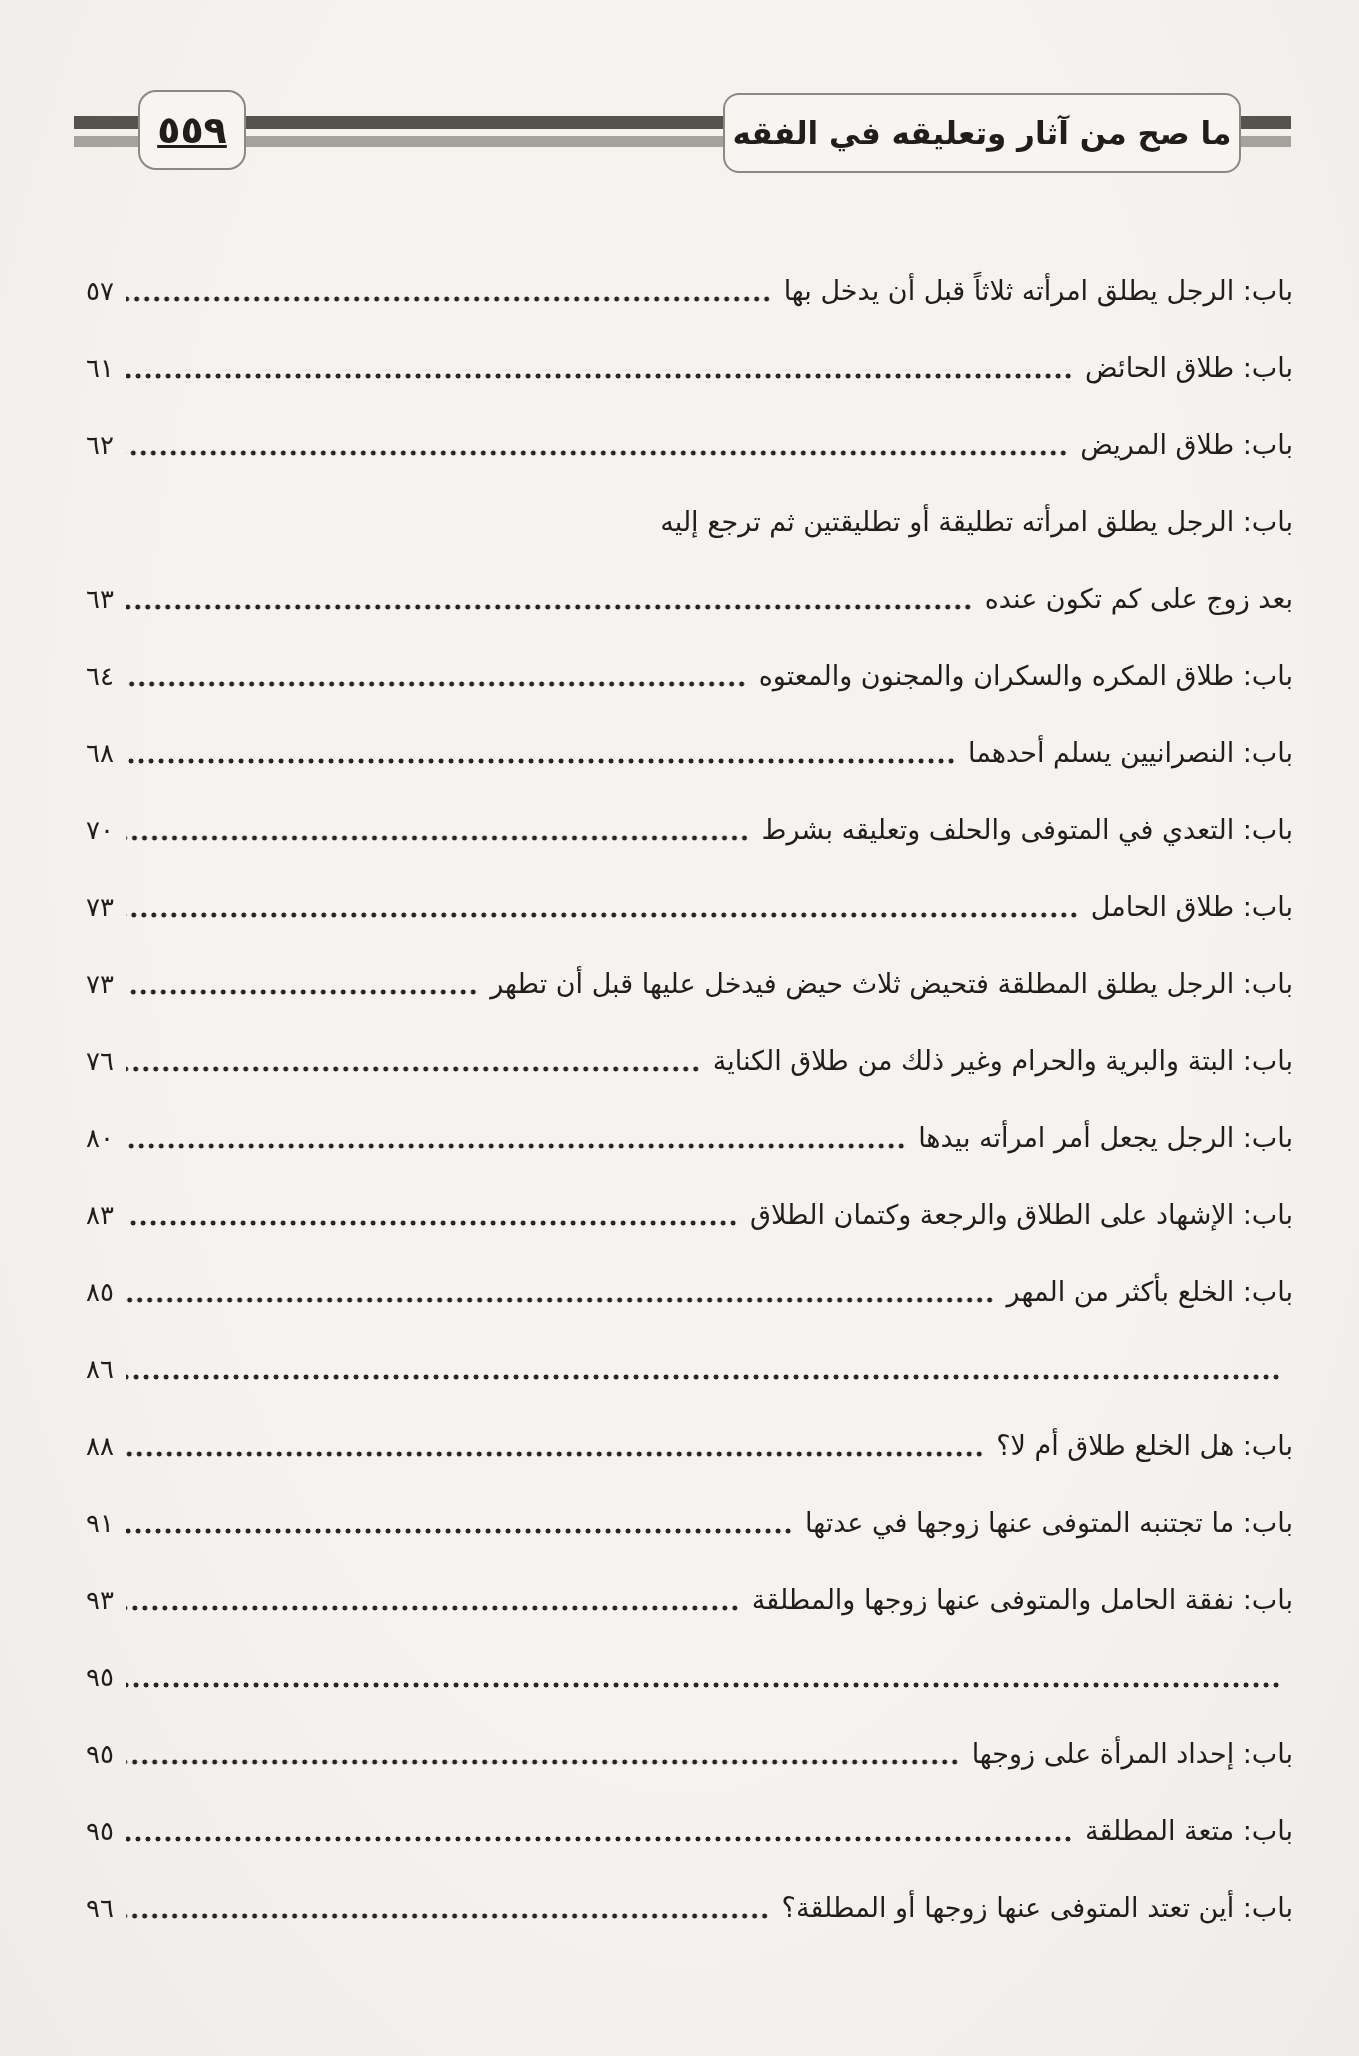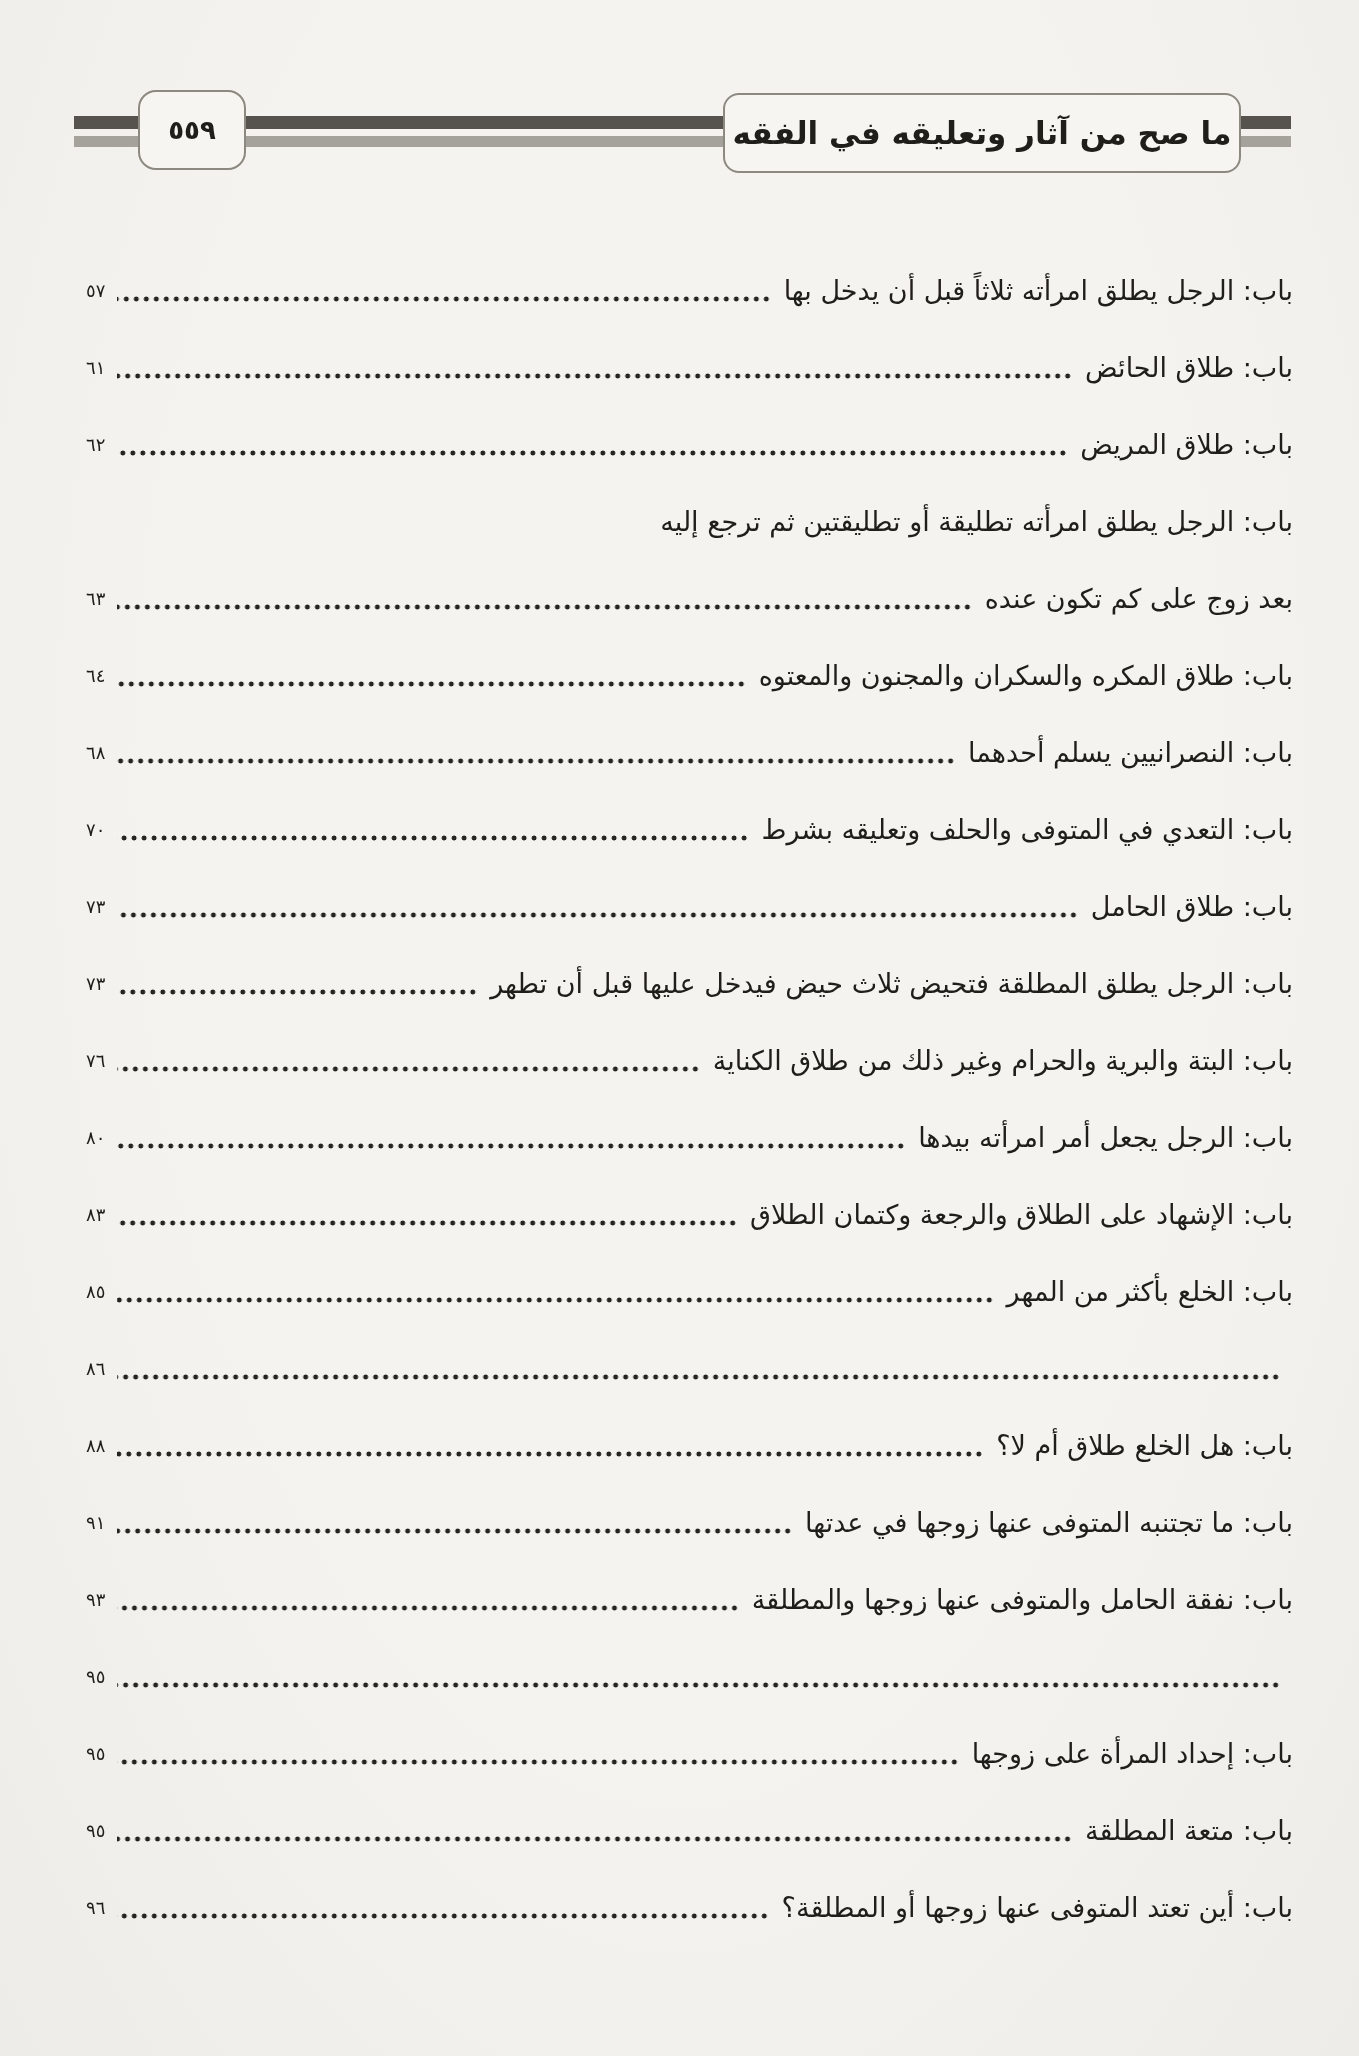--- a/index.html
+++ b/index.html
@@ -42,23 +42,24 @@
     left: 138px;
     top: 90px;
     width: 104px;
     height: 76px;
     background: #f6f5f1;
     border: 2px solid #8b8980;
     border-radius: 18px;
     display: flex;
     align-items: center;
     justify-content: center;
-    font-size: 26px;
+    font-size: 38px;
     font-weight: bold;
     letter-spacing: 1px;
+    text-decoration: underline;
   }
 
   
   .title-box {
     position: absolute;
     left: 723px;
     top: 93px;
     width: 514px;
     height: 76px;
     background: #f6f5f1;
@@ -96,21 +97,21 @@
     height: 8px;
     margin: 0 12px;
     transform: translateY(8px);
     background-image: radial-gradient(circle, #262420 2.3px, rgba(0,0,0,0) 2.7px);
     background-size: 10px 8px;
     background-repeat: repeat-x;
     background-position: right center;
   }
   .entry-page {
     flex: 0 0 auto;
-    font-size: 18px;
+    font-size: 26px;
     letter-spacing: 2px;
     white-space: nowrap;
   }
 </style>
 </head>
 <body>
 
 <div class="page">
 
   <div class="rules">

